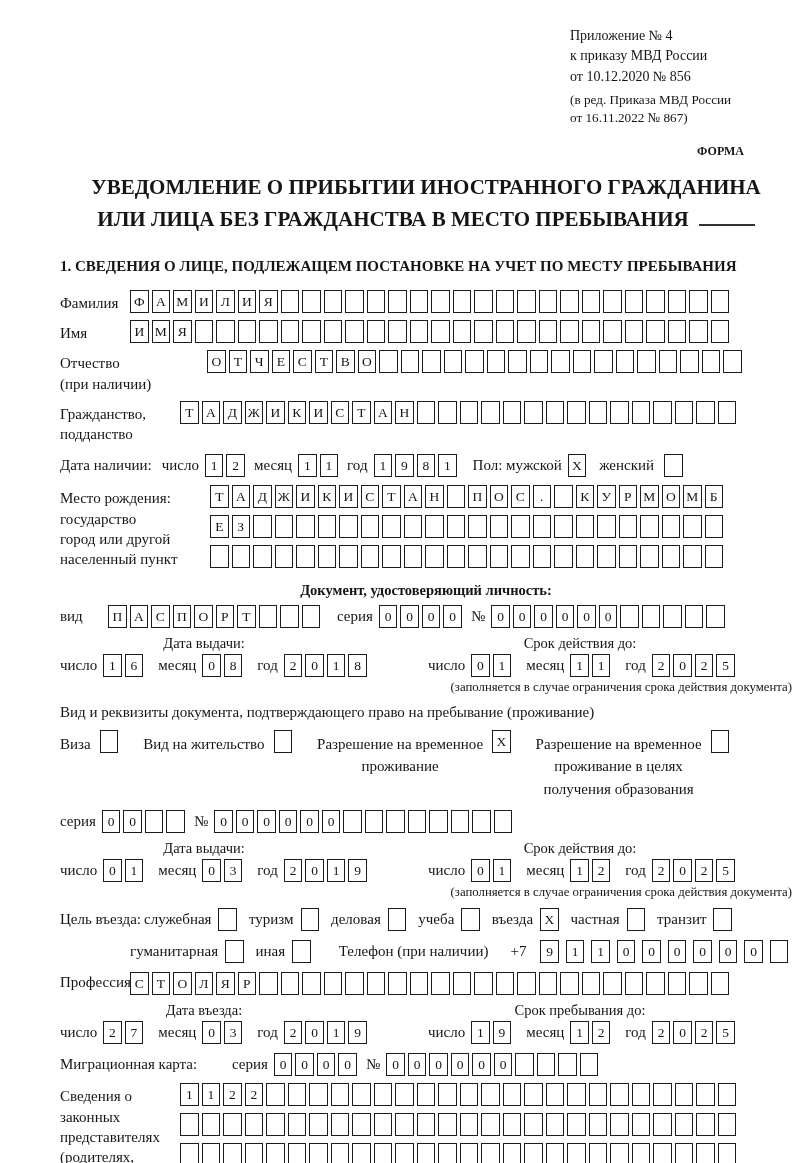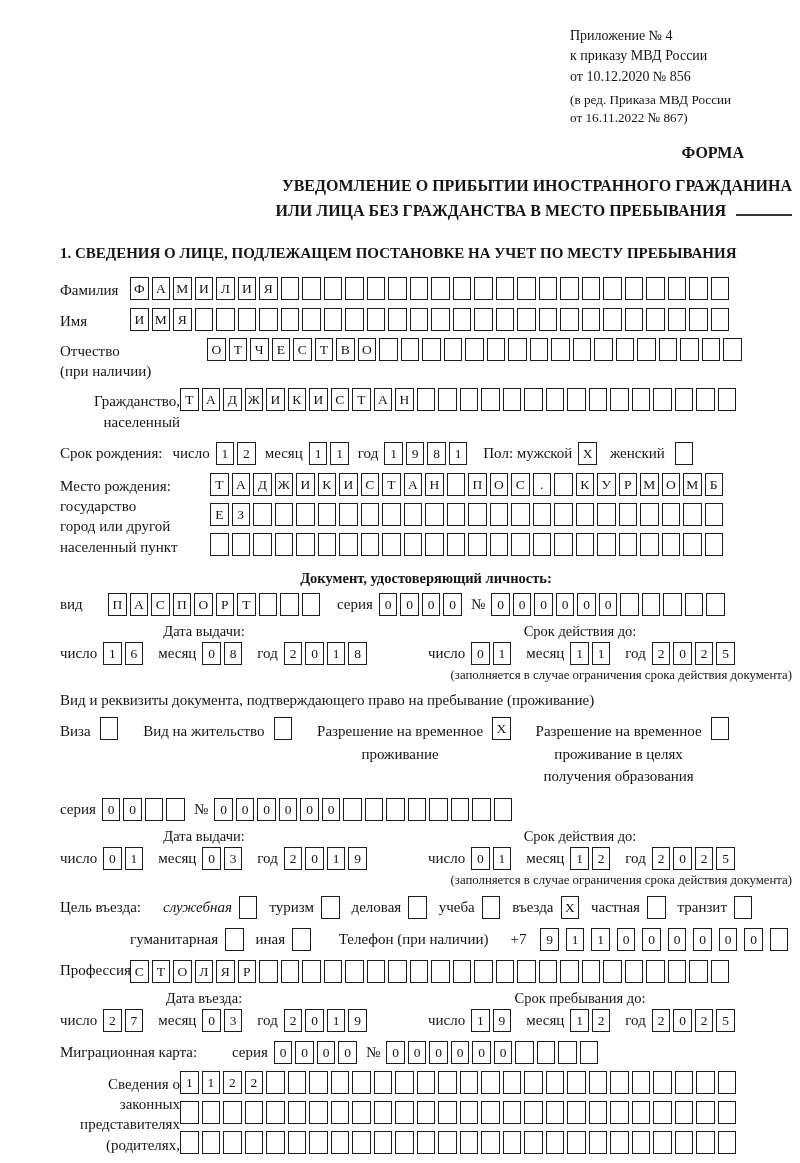--- a/index.html
+++ b/index.html
@@ -3,37 +3,37 @@
 <meta charset="utf-8">
 <style>
   html,body{margin:0;padding:0;background:#fff;}
   body{width:800px;height:1163px;overflow:hidden;color:#151515;
        font-family:"Liberation Serif","DejaVu Serif",serif;font-size:15px;}
   .page{padding:26px 8px 0 60px;position:relative;}
 
   
   .appendix{margin-left:510px;font-size:14px;line-height:1.45;}
   .edition{margin-left:510px;font-size:13.2px;line-height:1.4;margin-top:4px;}
-  .form-label{text-align:right;padding-right:48px;font-weight:bold;font-size:16px;margin-top:16px;}
-
-  
-  .doc-title{text-align:right;font-weight:bold;font-size:16px;line-height:1.55;margin-top:12px;}
+  .form-label{text-align:right;padding-right:48px;font-weight:bold;font-size:12px;margin-top:16px;}
+
+  
+  .doc-title{text-align:center;font-weight:bold;font-size:21px;line-height:1.55;margin-top:12px;}
   .blank-line{display:inline-block;width:56px;border-bottom:2px solid #333;margin-left:10px;}
   .section-heading{font-weight:bold;font-size:15px;margin-top:22px;margin-bottom:15px;}
 
   
   .cell{display:inline-block;box-sizing:content-box;width:16.5px;height:21px;border:1.8px solid #1c1c1c;
         margin-right:3px;text-align:center;vertical-align:middle;font-size:13.5px;line-height:21px;}
   .cells{white-space:nowrap;display:inline-block;}
 
   
   .frow{display:flex;align-items:flex-start;margin-bottom:7px;}
   .frow .cells{margin-top:0;}
   .lbl{flex-shrink:0;line-height:1.35;padding-top:3px;}
-  .w70{width:70px;}.w145{width:147px;}.w120{width:120px;text-align:right;}.w150{width:150px;}
+  .w70{width:70px;}.w145{width:147px;}.w120{width:120px;}.w150{width:150px;}
   .stackrows .cells{display:block;margin-bottom:7px;}
 
   .inline-lbl{padding-top:3px;white-space:nowrap;}
   .gap6{margin-left:6px;}.gap10{margin-left:10px;}.gap14{margin-left:14px;}
 
   .doc-heading{text-align:center;font-weight:bold;font-size:14.5px;margin:2px 0 6px 0;}
 
   
   .dates{display:flex;margin-bottom:2px;justify-content:space-between;}
   .dates-col{display:flex;flex-direction:column;}
@@ -99,27 +99,27 @@
     <div class="lbl w145">
       <div>Отчество</div>
       <div>(при наличии)</div>
     </div>
     <span class="cells"><span class="cell">О</span><span class="cell">Т</span><span class="cell">Ч</span><span class="cell">Е</span><span class="cell">С</span><span class="cell">Т</span><span class="cell">В</span><span class="cell">О</span><span class="cell"></span><span class="cell"></span><span class="cell"></span><span class="cell"></span><span class="cell"></span><span class="cell"></span><span class="cell"></span><span class="cell"></span><span class="cell"></span><span class="cell"></span><span class="cell"></span><span class="cell"></span><span class="cell"></span><span class="cell"></span><span class="cell"></span><span class="cell"></span><span class="cell"></span></span>
   </div>
 
   <div class="frow">
     <div class="lbl w120">
       <div>Гражданство,</div>
-      <div>населенный</div>
+      <div>подданство</div>
     </div>
     <span class="cells"><span class="cell">Т</span><span class="cell">А</span><span class="cell">Д</span><span class="cell">Ж</span><span class="cell">И</span><span class="cell">К</span><span class="cell">И</span><span class="cell">С</span><span class="cell">Т</span><span class="cell">А</span><span class="cell">Н</span><span class="cell"></span><span class="cell"></span><span class="cell"></span><span class="cell"></span><span class="cell"></span><span class="cell"></span><span class="cell"></span><span class="cell"></span><span class="cell"></span><span class="cell"></span><span class="cell"></span><span class="cell"></span><span class="cell"></span><span class="cell"></span><span class="cell"></span></span>
   </div>
 
   <div class="frow" style="align-items:center;margin-top:10px;">
-    <span class="inline-lbl" style="padding-top:0;">Срок рождения:</span>
+    <span class="inline-lbl" style="padding-top:0;">Дата наличии:</span>
     <span class="inline-lbl gap10" style="padding-top:0;">число</span>
     <span class="cells gap6"><span class="cell">1</span><span class="cell">2</span></span>
     <span class="inline-lbl gap6" style="padding-top:0;">месяц</span>
     <span class="cells gap6"><span class="cell">1</span><span class="cell">1</span></span>
     <span class="inline-lbl gap6" style="padding-top:0;">год</span>
     <span class="cells gap6"><span class="cell">1</span><span class="cell">9</span><span class="cell">8</span><span class="cell">1</span></span>
     <span class="inline-lbl gap6" style="padding-top:0;margin-left:13px;">Пол: мужской</span>
     <span class="cell gap6">X</span>
     <span class="inline-lbl gap10" style="padding-top:0;">женский</span>
     <span class="cell gap10"></span>
@@ -231,21 +231,21 @@
         <span class="cells"><span class="cell">1</span><span class="cell">2</span></span>
         <span class="dlbl mid">год</span>
         <span class="cells"><span class="cell">2</span><span class="cell">0</span><span class="cell">2</span><span class="cell">5</span></span>
       </div>
       <div class="dnote">(заполняется в случае ограничения срока действия документа)</div>
     </div>
   </div>
 
   <div class="purpose-row" style="margin-top:8px;">
     <span class="inline-lbl">Цель въезда:</span>
-    <span class="inline-lbl" style="margin-left:22px;font-style:italic;">служебная</span>
+    <span class="inline-lbl" style="margin-left:3px;">служебная</span>
     <span class="cell"></span>
     <span class="inline-lbl opt-gap">туризм</span>
     <span class="cell"></span>
     <span class="inline-lbl opt-gap">деловая</span>
     <span class="cell"></span>
     <span class="inline-lbl opt-gap">учеба</span>
     <span class="cell"></span>
     <span class="inline-lbl opt-gap">въезда</span>
     <span class="cell">X</span>
     <span class="inline-lbl opt-gap">частная</span>

